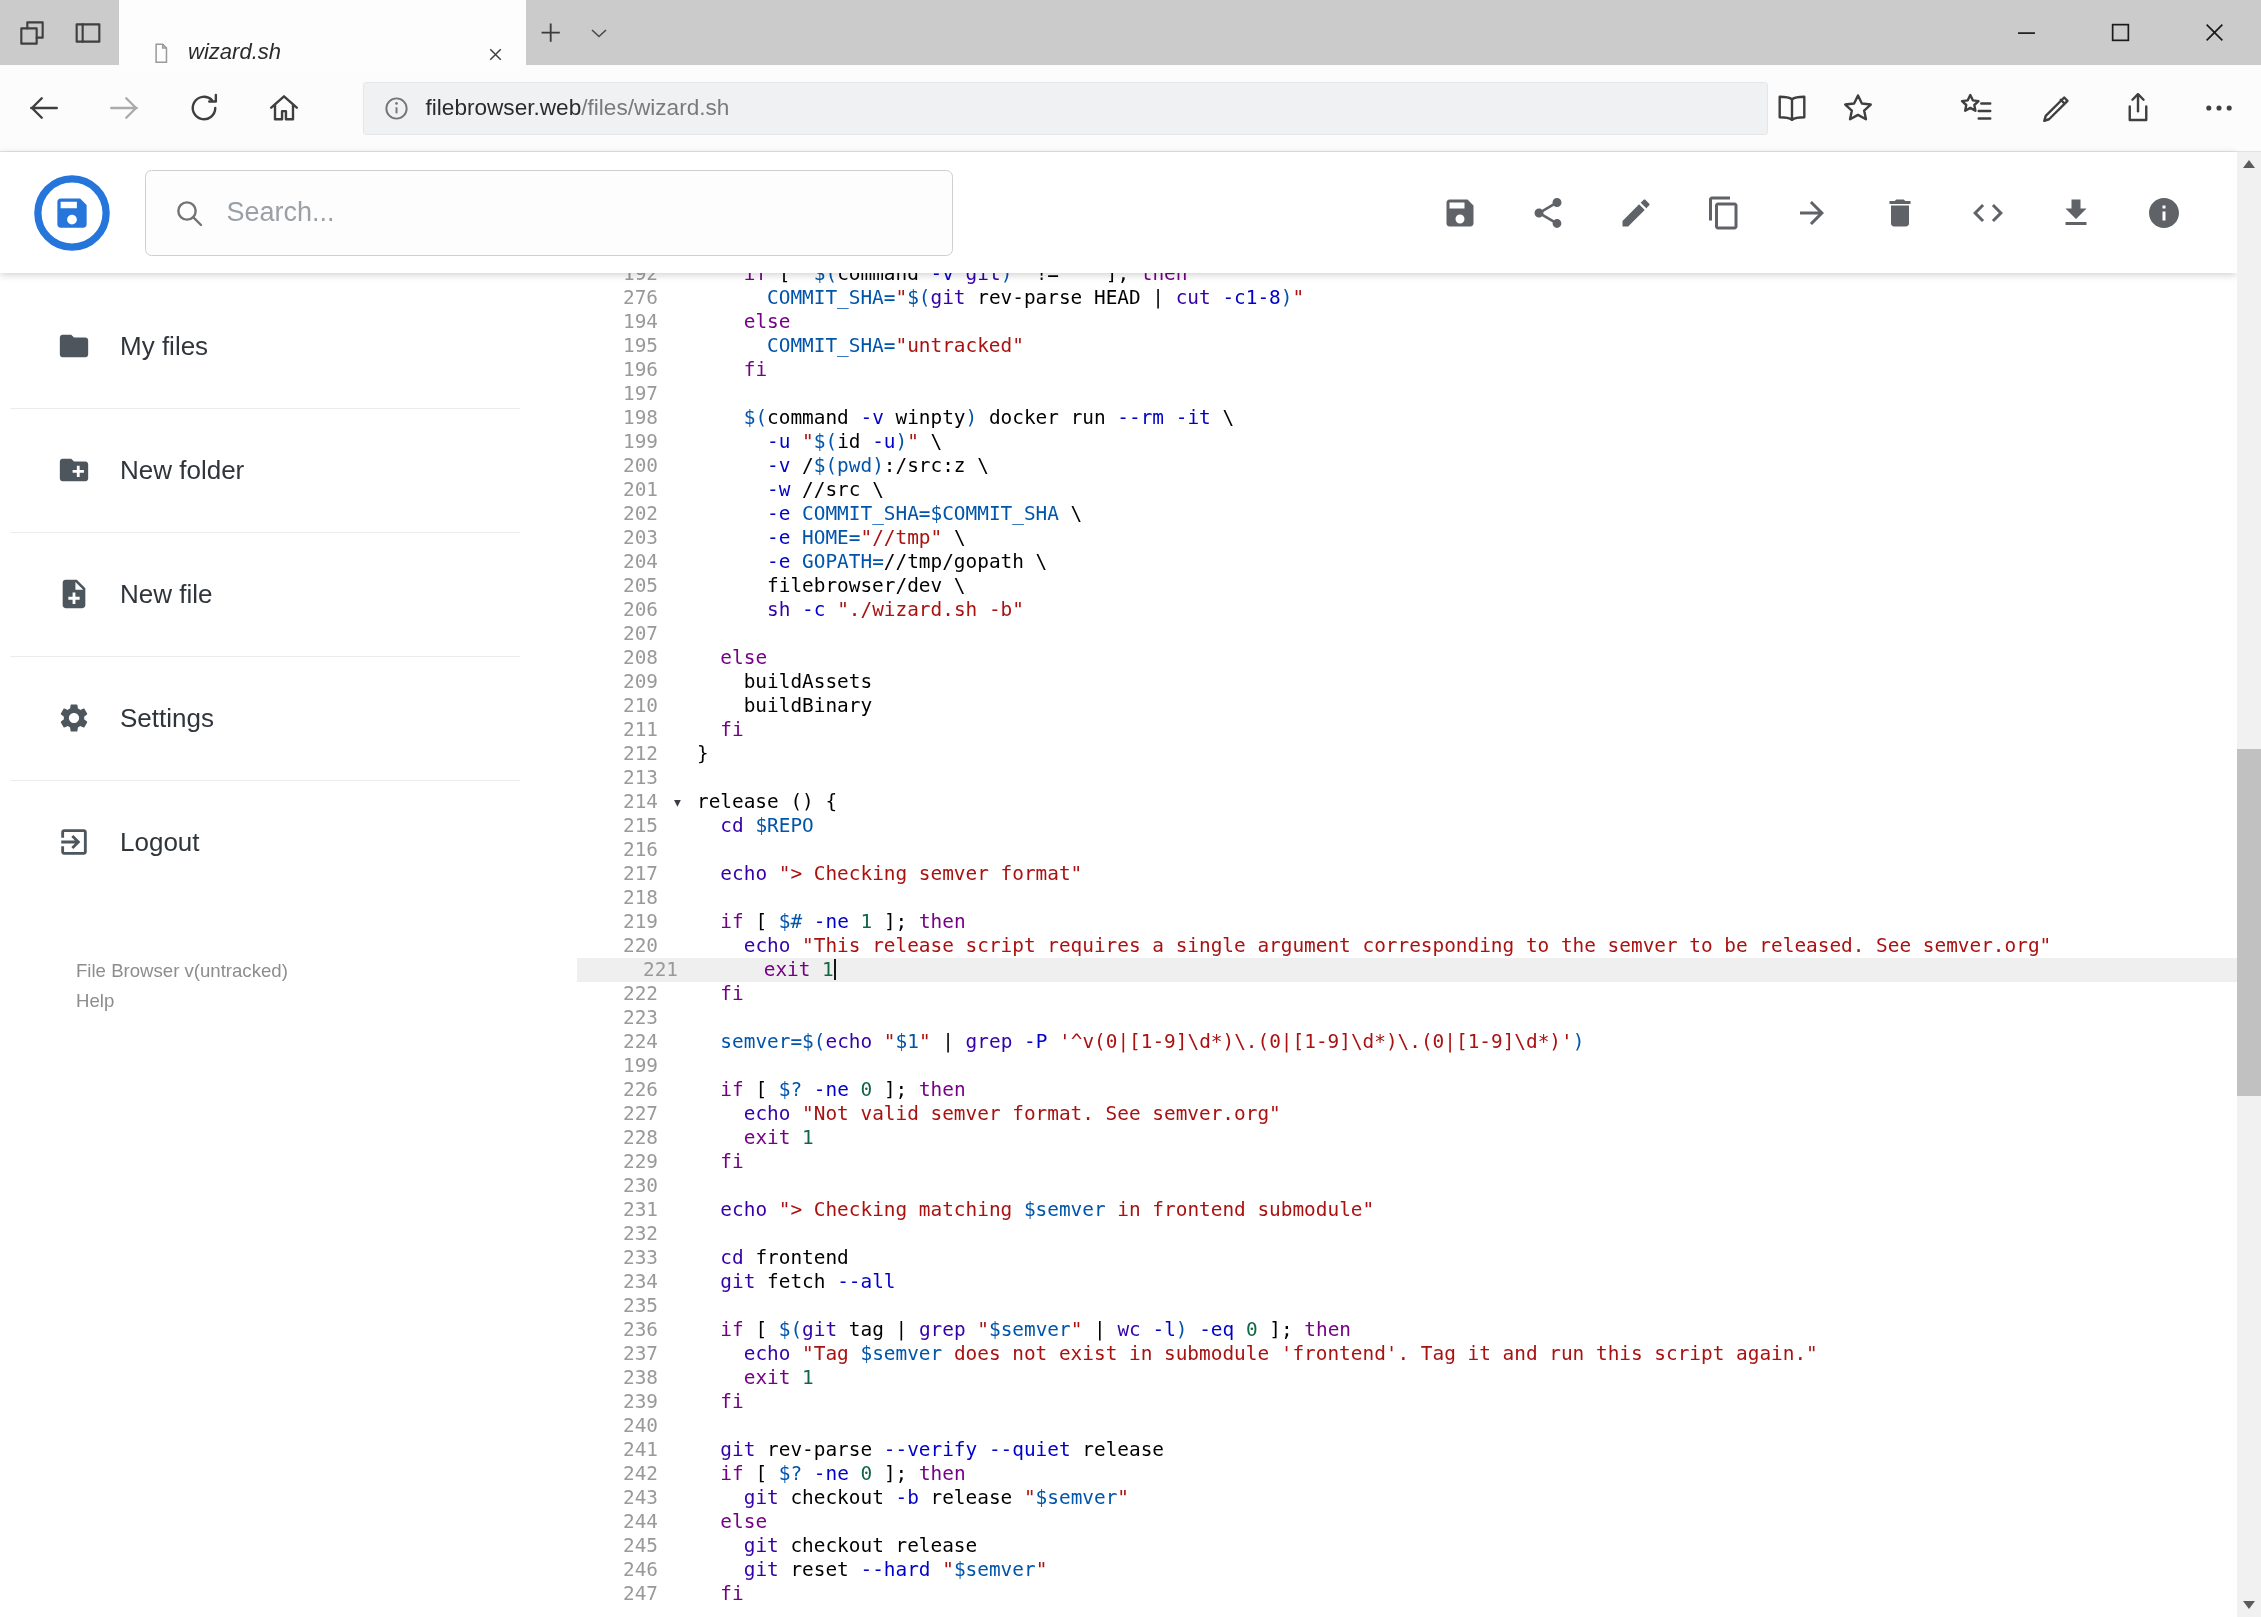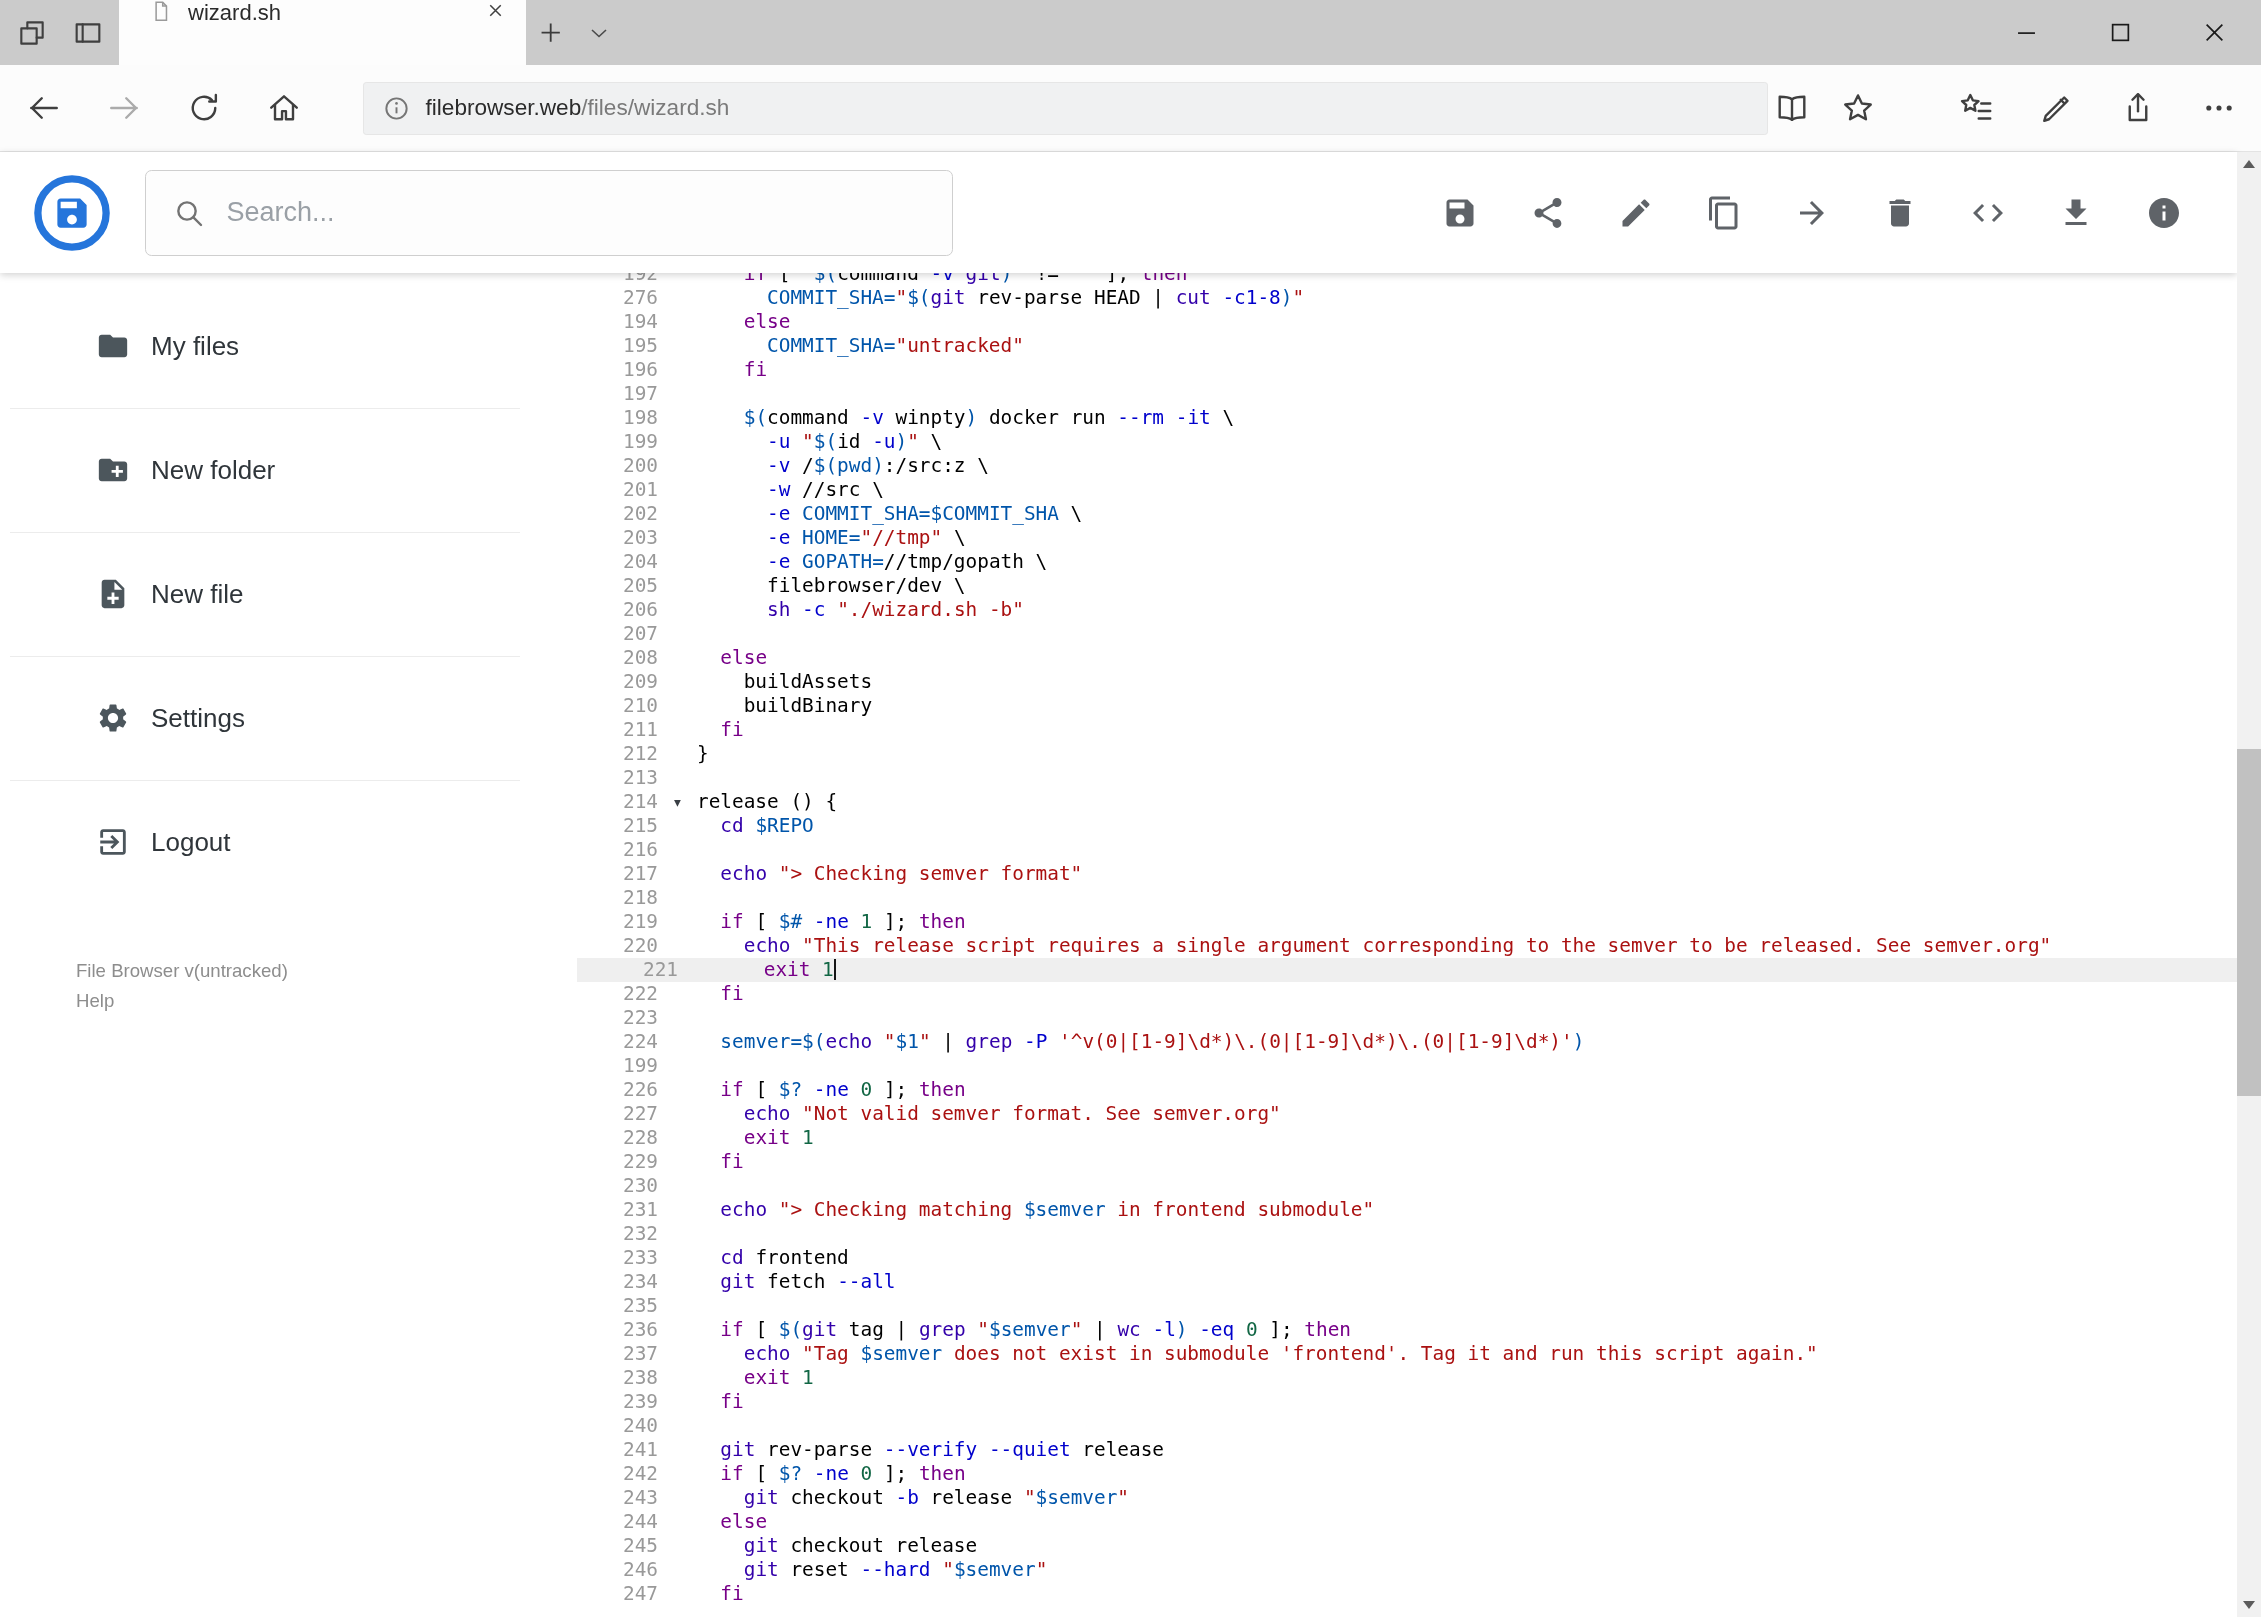--- a/index.html
+++ b/index.html
@@ -4,21 +4,21 @@
 <style>
   * { margin:0; padding:0; box-sizing:border-box; }
   html,body { width:2261px; height:1617px; overflow:hidden; }
   body { font-family:"Liberation Sans",sans-serif; background:#fff; }
   .window { width:2261px; height:1617px; display:flex; flex-direction:column; background:#fff; }
 
   
   .tabstrip { height:65px; background:var(--tabstrip_bg); display:flex; align-items:stretch; flex:none; }
   .ts-icons { display:flex; align-items:center; padding:0 14.5px 0 16px; gap:24px; }
   .icbtn { display:flex; align-items:center; justify-content:center; }
-  .tab { width:407px; background:#fdfdfd; display:flex; align-items:flex-start; padding:0 19.4px 0 31px; gap:16px; }
+  .tab { width:407px; background:#fdfdfd; display:flex; align-items:flex-end; padding:0 19.4px 0 31px; gap:16px;font-style:italic; }
   .tab-title { flex:1; font-size:22px; color:#2b2b2b; white-space:nowrap; overflow:hidden; }
   .newtab { display:flex; align-items:center; justify-content:center; width:50px; }
   .tabchev { display:flex; align-items:center; justify-content:center; width:47px; }
   .wincontrols { margin-left:auto; display:flex; }
   .winbtn { width:94px; height:65px; display:flex; align-items:center; justify-content:center; }
 
   
   .navbar { height:87px; background:#fcfcfc; border-bottom:0.8px solid #e3e3e3; display:flex; align-items:center; padding-left:26px; flex:none; }
   .navgroup { display:flex; gap:44px; align-items:center; }
   .navbtn { width:36px; height:36px; display:flex; align-items:center; justify-content:center; }
@@ -40,21 +40,21 @@
   .search input { border:none; outline:none; background:transparent; flex:1; font-size:27px; color:#333; font-family:"Liberation Sans",sans-serif; }
   .search input::placeholder { color:#9aa0a6; }
   .actions { margin-left:auto; margin-right:55px; display:flex; gap:52px; }
   .abtn { width:36px; height:36px; display:flex; align-items:center; justify-content:center; }
   .abtn svg { width:36px; height:36px; fill:#5f6368; }
 
   .content { flex:1; margin-right:24px; display:flex; overflow:hidden; }
 
   
   .sidebar { width:577px; flex:none; padding-top:11.3px; background:#fff; }
-  .sb-item { height:124px; display:flex; align-items:center; padding-left:96px; gap:21px; position:relative; cursor:default; }
+  .sb-item { height:124px; display:flex; align-items:center; padding-left:57px; gap:29px; position:relative; cursor:default; }
   .sb-item + .sb-item::before { content:""; position:absolute; top:0; left:9.7px; right:57px; height:0.8px; background:#ececec; }
   .sb-item svg { width:34px; height:34px; fill:#4c565c; flex:none; }
   .sb-label { font-size:26px; color:#2f353a; }
   .sb-footer { margin-top:52px; margin-left:76px; font-size:18.6px; color:#8d8d8d; line-height:30px; }
 
   
   .editor { flex:1; overflow:hidden; position:relative; font-family:"DejaVu Sans Mono","Liberation Mono",monospace; font-size:19.4px; background:#fff; }
   .code-scroll { margin-top:-11.3px; }
   .cm-line { display:flex; height:24px; line-height:24px; }
   .cm-line.active { background:var(--active_line_bg);padding-left:20px; }

